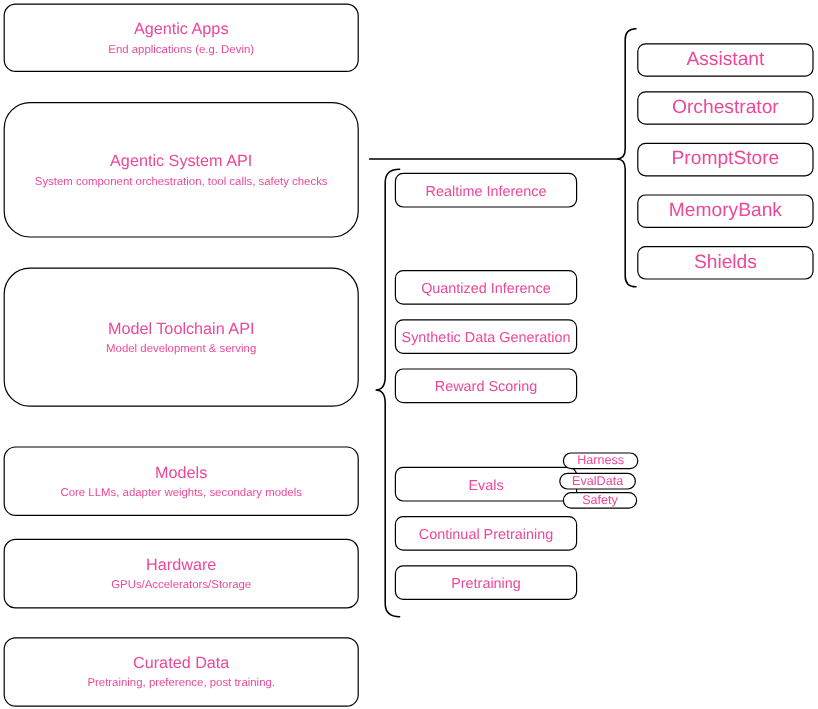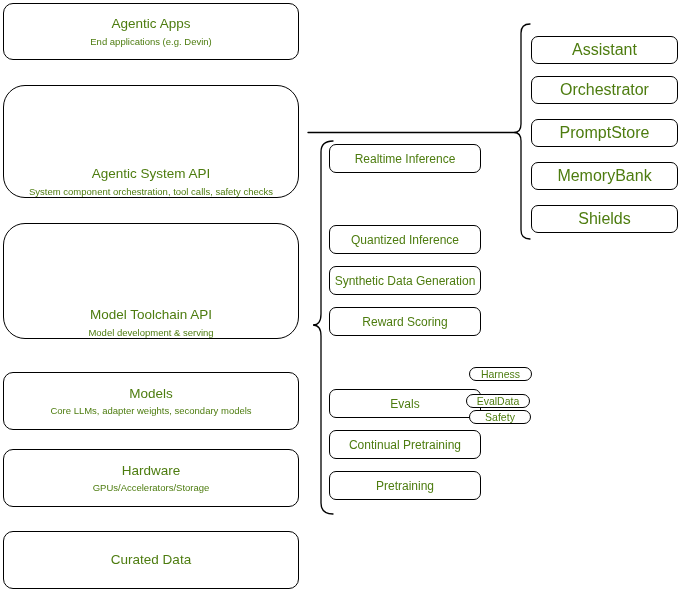--- a/index.html
+++ b/index.html
@@ -2,21 +2,21 @@
 <html><head>
 <meta charset="utf-8">
 <style>
   html, body { margin: 0; padding: 0; background: #ffffff; }
   #canvas {
     position: relative;
     width: 682px;
     height: 591px;
     background: #ffffff;
     font-family: "Liberation Sans", sans-serif;
-    color: #4d7c0f;
+    color: #ec4899;
     overflow: hidden;
   }
   #connectors {
     position: absolute;
     left: 0; top: 0;
     width: 682px; height: 591px;
     z-index: 0;
   }
   .node {
     position: absolute;
@@ -25,21 +25,21 @@
     box-sizing: border-box;
     display: flex;
     flex-direction: column;
     align-items: center;
     justify-content: center;
     text-align: center;
     z-index: 1;
   }
   .lnode { left: 3px; width: 296px; }
   .r10 { border-radius: 10px; }
-  .r20 { border-radius: 22px; justify-content: flex-end; }
+  .r20 { border-radius: 22px; }
   .t { font-size: 13.5px; line-height: 1.15; }
   .s { font-size: 9.5px; line-height: 1.1; margin-top: 5px; }
   .mnode {
     left: 329px; width: 152px; height: 29px;
     border-radius: 7px; font-size: 12px; line-height: 1;
     white-space: nowrap;
   }
   .rnode {
     left: 531px; width: 147px; height: 28px;
     border-radius: 7px; font-size: 16px; line-height: 1;
@@ -91,31 +91,32 @@
     <div class="s">Core LLMs, adapter weights, secondary models</div>
   </div>
 
   <div class="node lnode r10" style="top:449px;height:58px">
     <div class="t">Hardware</div>
     <div class="s">GPUs/Accelerators/Storage</div>
   </div>
 
   <div class="node lnode r10" style="top:531px;height:58px">
     <div class="t">Curated Data</div>
+    <div class="s">Pretraining, preference, post training.</div>
   </div>
 
   <div class="node mnode" style="top:144px">Realtime Inference</div>
   <div class="node mnode" style="top:225px">Quantized Inference</div>
   <div class="node mnode" style="top:266px">Synthetic Data Generation</div>
   <div class="node mnode" style="top:307px">Reward Scoring</div>
   <div class="node mnode" style="top:389px">Evals</div>
   <div class="node mnode" style="top:430px">Continual Pretraining</div>
   <div class="node mnode" style="top:471px">Pretraining</div>
 
-  <div class="pill" style="left:469px;top:367px;width:63px;height:14px">Harness</div>
+  <div class="pill" style="left:469px;top:377px;width:63px;height:14px">Harness</div>
   <div class="pill" style="left:466px;top:394px;width:64px;height:14px">EvalData</div>
   <div class="pill" style="left:469px;top:410px;width:62px;height:14px">Safety</div>
 
   <div class="node rnode" style="top:36px">Assistant</div>
   <div class="node rnode" style="top:76px">Orchestrator</div>
   <div class="node rnode" style="top:119px">PromptStore</div>
   <div class="node rnode" style="top:162px">MemoryBank</div>
   <div class="node rnode" style="top:205px">Shields</div>
 
 </div>

